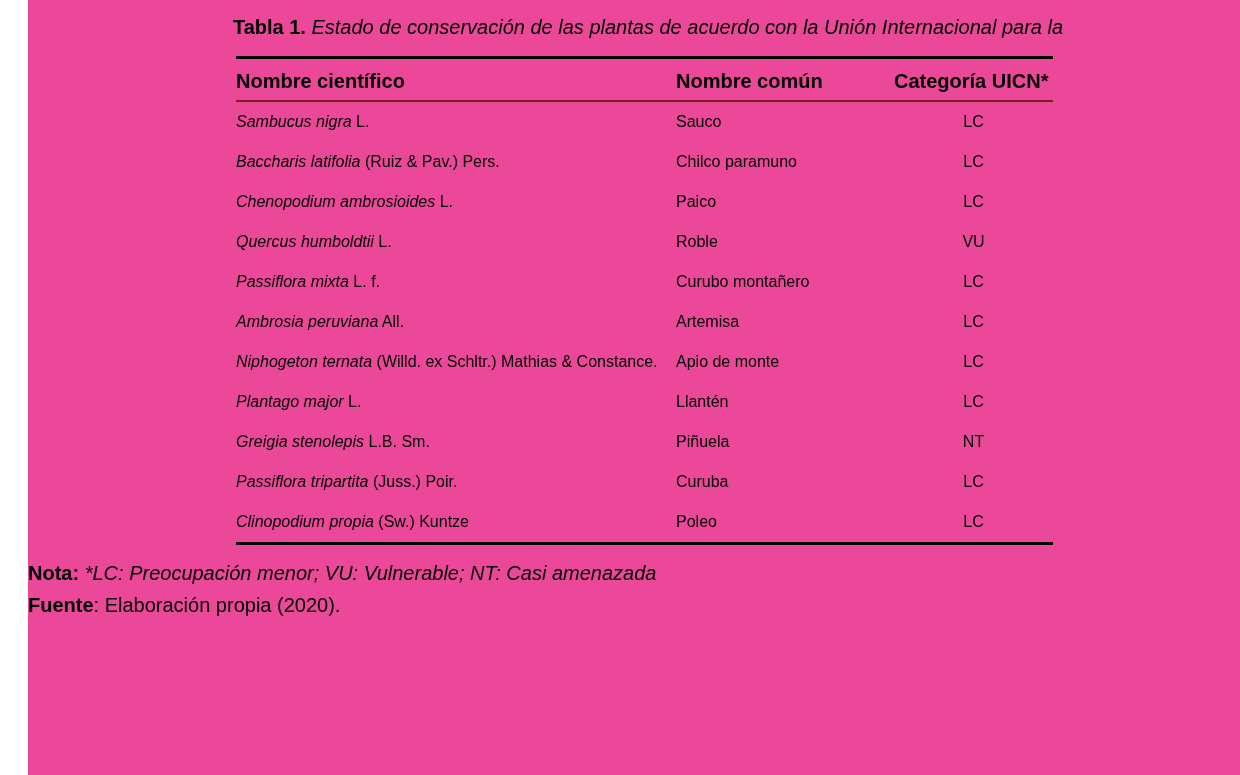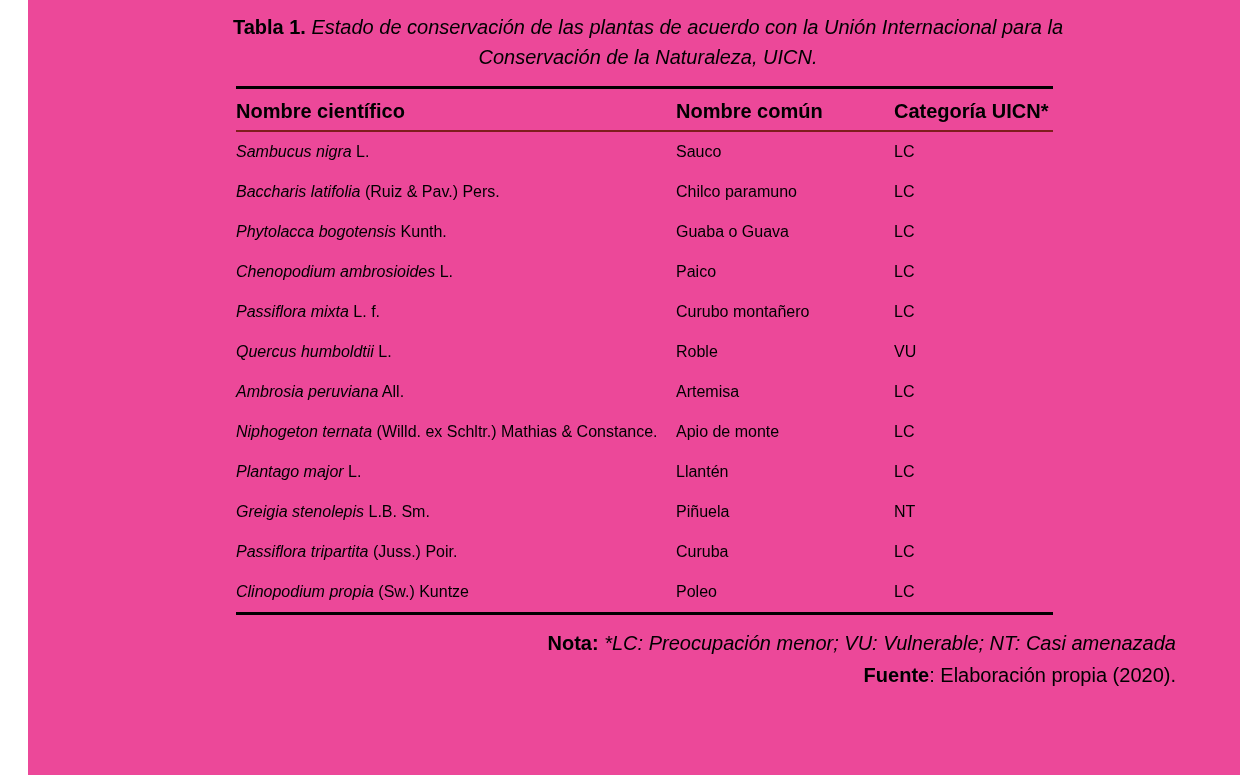--- a/index.html
+++ b/index.html
@@ -53,38 +53,37 @@
 
   td {
     font-size: 16px;
     line-height: 32px;
     vertical-align: top;
     padding: 4px 0;
     height: 40px;
     box-sizing: border-box;
   }
   td.cell-sci { padding-right: 8px; }
-  td.cell-cat { text-align: left; }
+  td.cell-cat { text-align: center; }
 
   .notes { margin-top: 12px; }
   .note {
     width: 1148px;
-    text-align: right;
+    text-align: left;
     font-size: 20px;
     line-height: 32px;
   }
 </style>
 </head>
 <body>
 
 <div class="page">
 
   <div class="caption">
     <span class="b">Tabla 1.</span><span class="i"> Estado de conservación de las plantas de acuerdo con la Unión Internacional para la</span><br>
-    <span class="i">Conservación de la Naturaleza, UICN.</span>
   </div>
 
   <table class="uicn-table">
     <colgroup>
       <col class="c-sci">
       <col class="c-common">
       <col class="c-cat">
     </colgroup>
     <thead>
       <tr>
@@ -99,42 +98,37 @@
     <td class="cell-common">Sauco</td>
     <td class="cell-cat">LC</td>
   </tr>
 
   <tr>
     <td class="cell-sci"><span class="i">Baccharis latifolia</span><span> (Ruiz &amp; Pav.) Pers.</span></td>
     <td class="cell-common">Chilco paramuno</td>
     <td class="cell-cat">LC</td>
   </tr>
 
-  <tr>
-    <td class="cell-sci"><span class="i">Phytolacca bogotensis</span><span> Kunth.</span></td>
-    <td class="cell-common">Guaba o Guava</td>
-    <td class="cell-cat">LC</td>
-  </tr>
 
   <tr>
     <td class="cell-sci"><span class="i">Chenopodium ambrosioides</span><span> L.</span></td>
     <td class="cell-common">Paico</td>
     <td class="cell-cat">LC</td>
   </tr>
 
   <tr>
+    <td class="cell-sci"><span class="i">Quercus humboldtii</span><span> L.</span></td>
+    <td class="cell-common">Roble</td>
+    <td class="cell-cat">VU</td>
+  </tr>
+
+  <tr>
     <td class="cell-sci"><span class="i">Passiflora mixta</span><span> L. f.</span></td>
     <td class="cell-common">Curubo montañero</td>
     <td class="cell-cat">LC</td>
-  </tr>
-
-  <tr>
-    <td class="cell-sci"><span class="i">Quercus humboldtii</span><span> L.</span></td>
-    <td class="cell-common">Roble</td>
-    <td class="cell-cat">VU</td>
   </tr>
 
   <tr>
     <td class="cell-sci"><span class="i">Ambrosia peruviana</span><span> All.</span></td>
     <td class="cell-common">Artemisa</td>
     <td class="cell-cat">LC</td>
   </tr>
 
   <tr>
     <td class="cell-sci"><span class="i">Niphogeton ternata</span><span> (Willd. ex Schltr.) Mathias &amp; Constance.</span></td>

